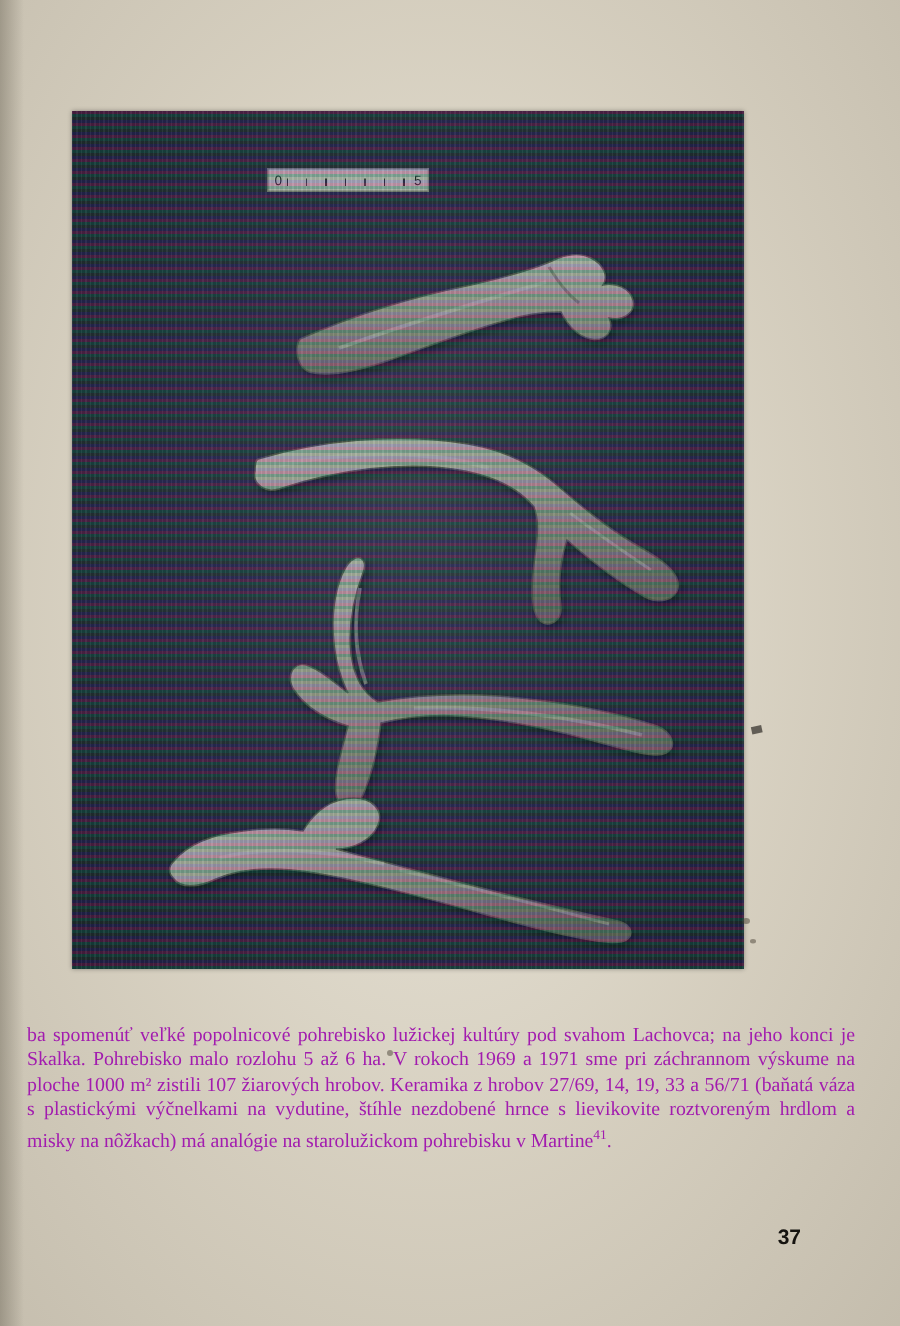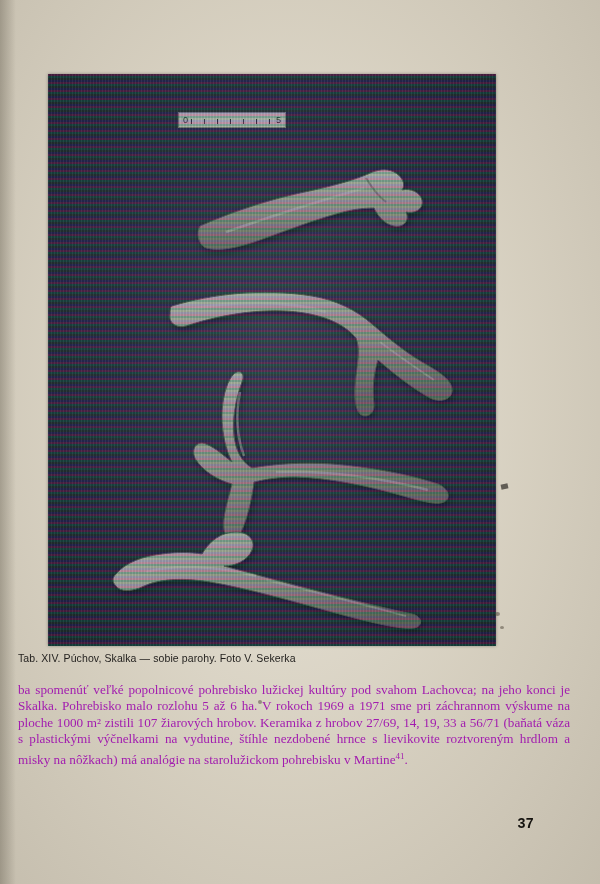--- a/index.html
+++ b/index.html
@@ -145,21 +145,21 @@
     font-size: 13.2px;
     line-height: 16.4px;
     color: #a21caf;
     text-align: justify;
   }
   .body-text p { margin: 0; }
   .folio {
     position: absolute;
     right: 66px;
     top: 816px;
-    font-family: Liberation Mono, monospace;
+    font-family: Liberation Sans, sans-serif;
     font-weight: bold;
     font-size: 14px;
     color: #15130f;
   }
   sup { font-size: 0.68em; vertical-align: super; }
   
   .speck {
     position: absolute;
     background: #4b4338;
     border-radius: 50%;
@@ -257,20 +257,19 @@
       <div class="moire"></div>
       <div class="moire2"></div>
     </div>
   </div>
 
   <div class="mark-right"></div>
   <div class="speck" style="left:495px; top:612px; width:5px; height:4px;"></div>
   <div class="speck" style="left:500px; top:626px; width:4px; height:3px;"></div>
   <div class="speck" style="left:258px; top:700px; width:4px; height:4px;"></div>
 
-  <div class="caption">Tab. XIV. Púchov, Skalka — sobie parohy. Foto V. Sekerka</div>
 
   <div class="body-text">
     <p><span>ba spomenúť veľké popolnicové pohrebisko lužickej kultúry pod svahom Lachovca; na jeho konci je Skalka. Pohrebisko malo rozlohu 5 až 6 ha. V rokoch 1969 a 1971 sme pri záchrannom výskume na ploche 1000 m² zistili 107 žiarových hrobov. Keramika z hrobov 27/69, 14, 19, 33 a 56/71 (baňatá váza s plastickými výčnelkami na vydutine, štíhle nezdobené hrnce s lievikovite roztvoreným hrdlom a misky na nôžkach) má analógie na starolužickom pohrebisku v Martine</span><sup>41</sup><span>.</span></p>
   </div>
 
   <div class="folio">37</div>
 </div>
 
 </body></html>

